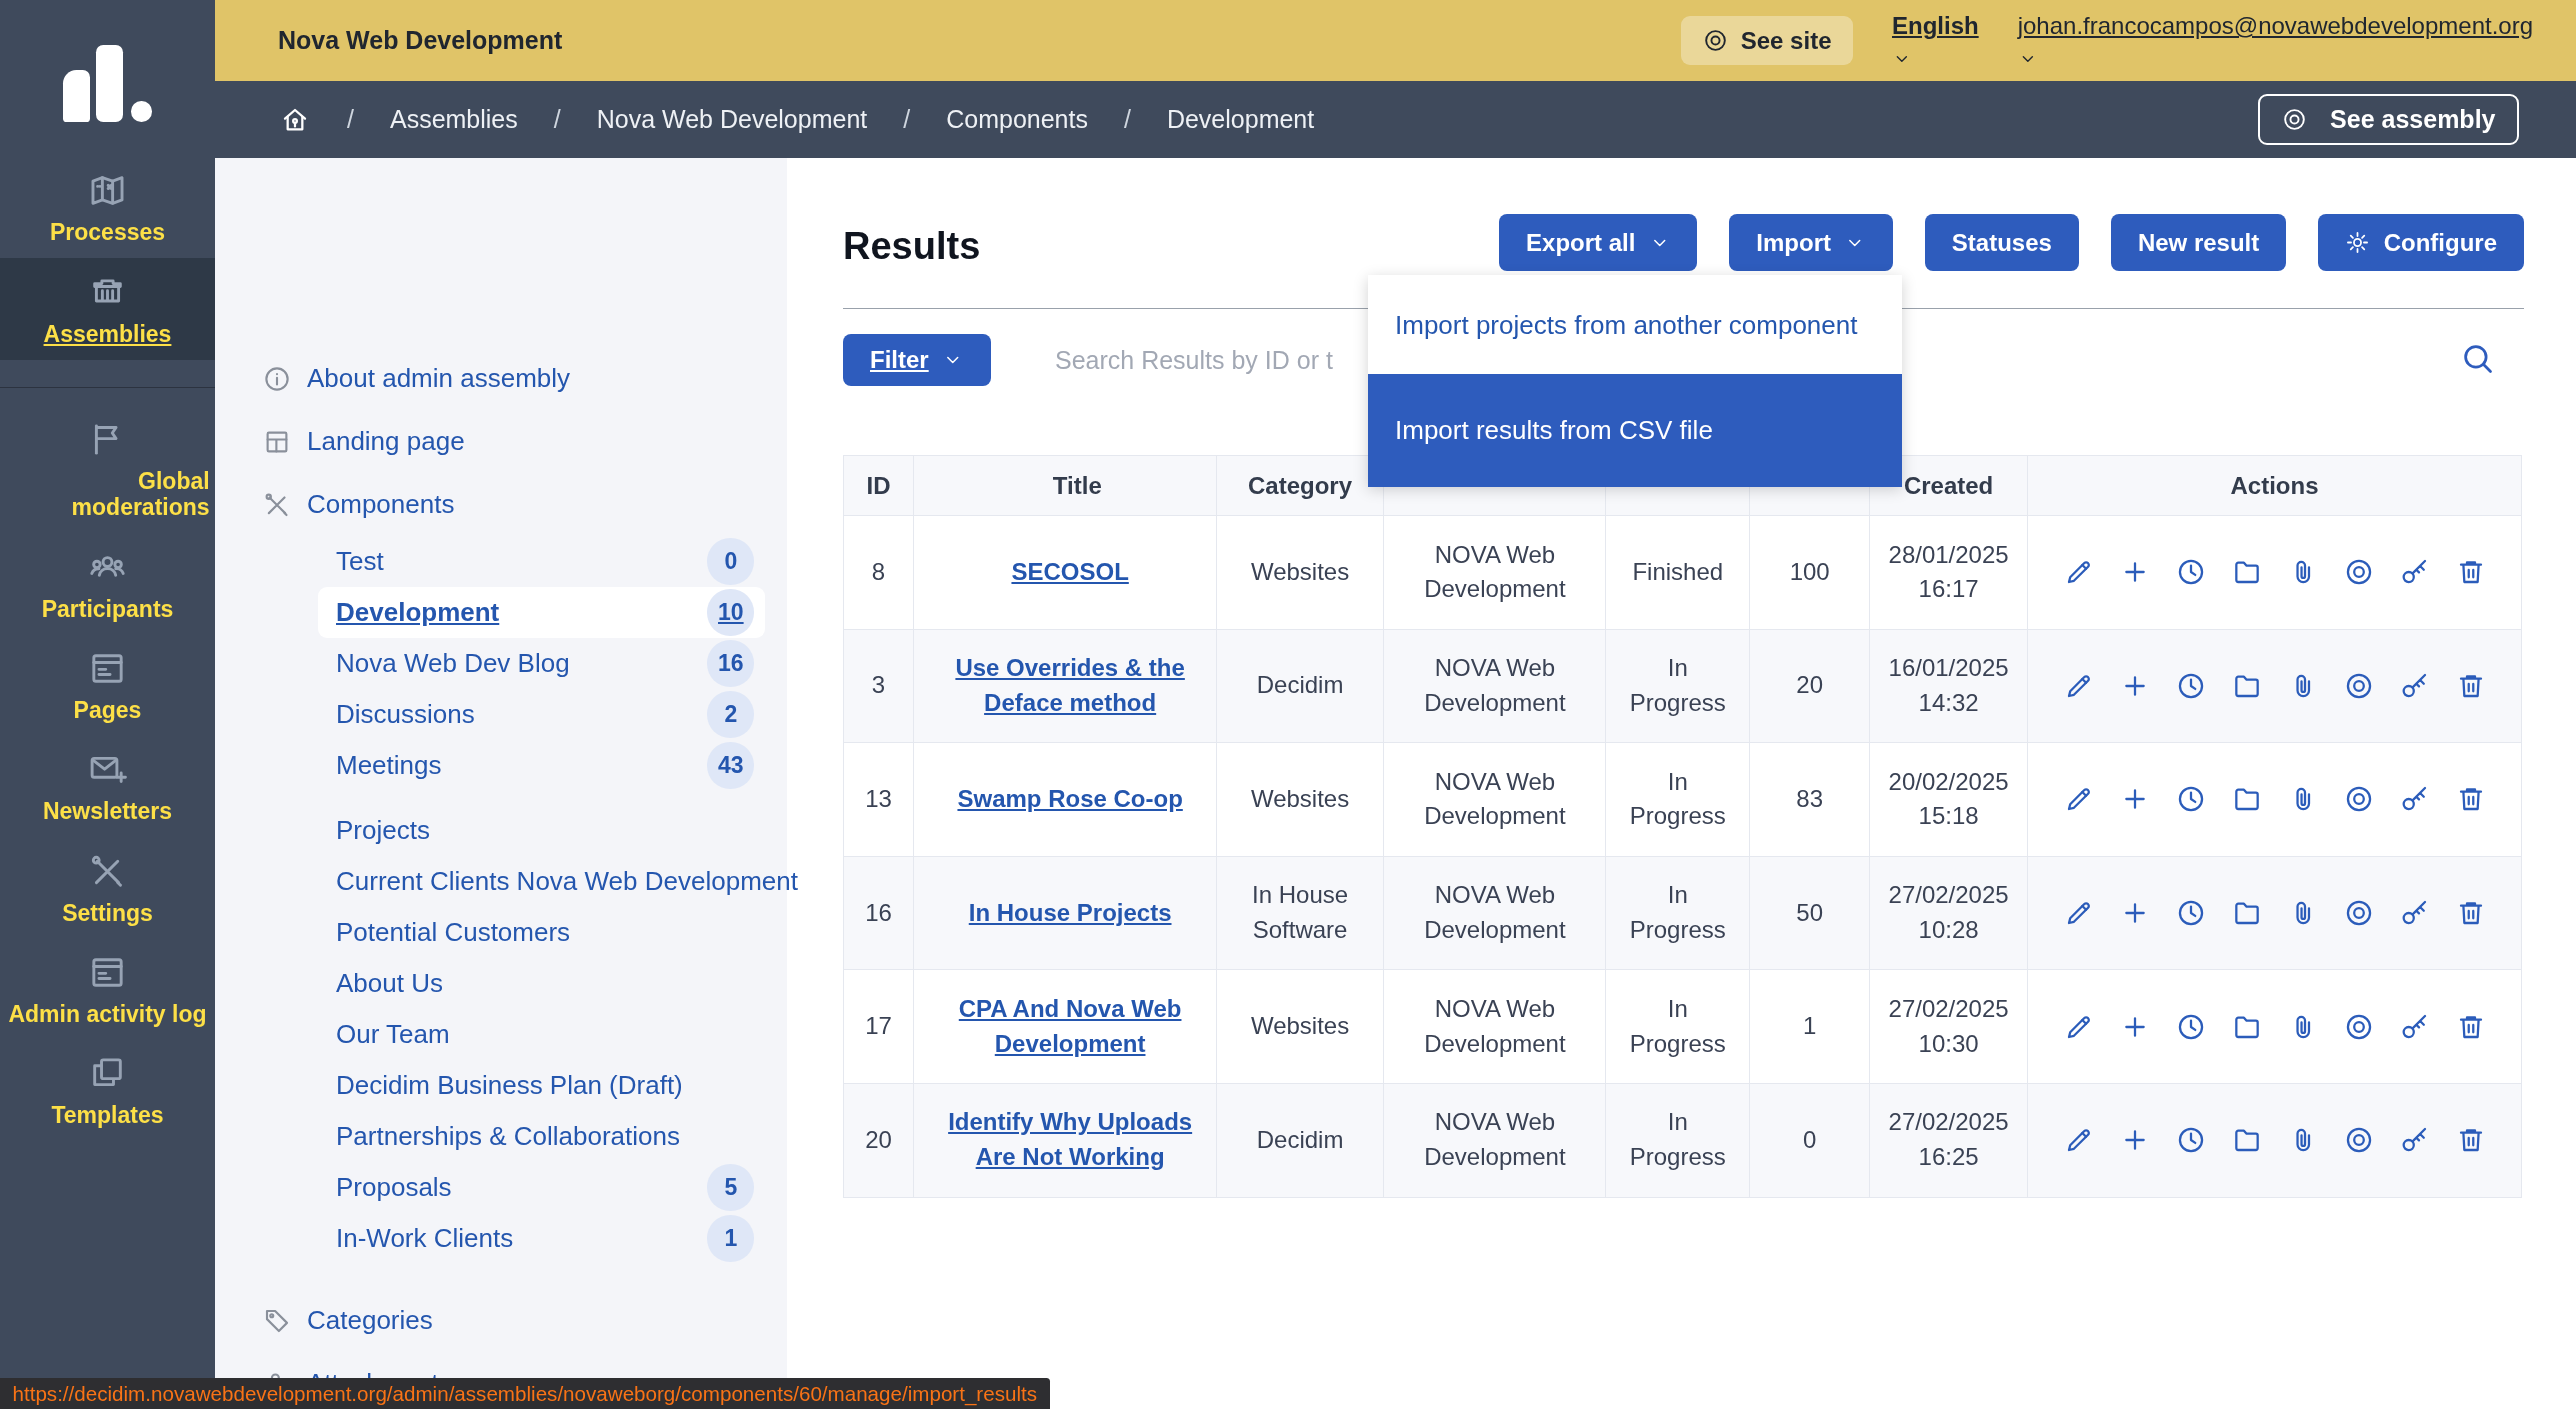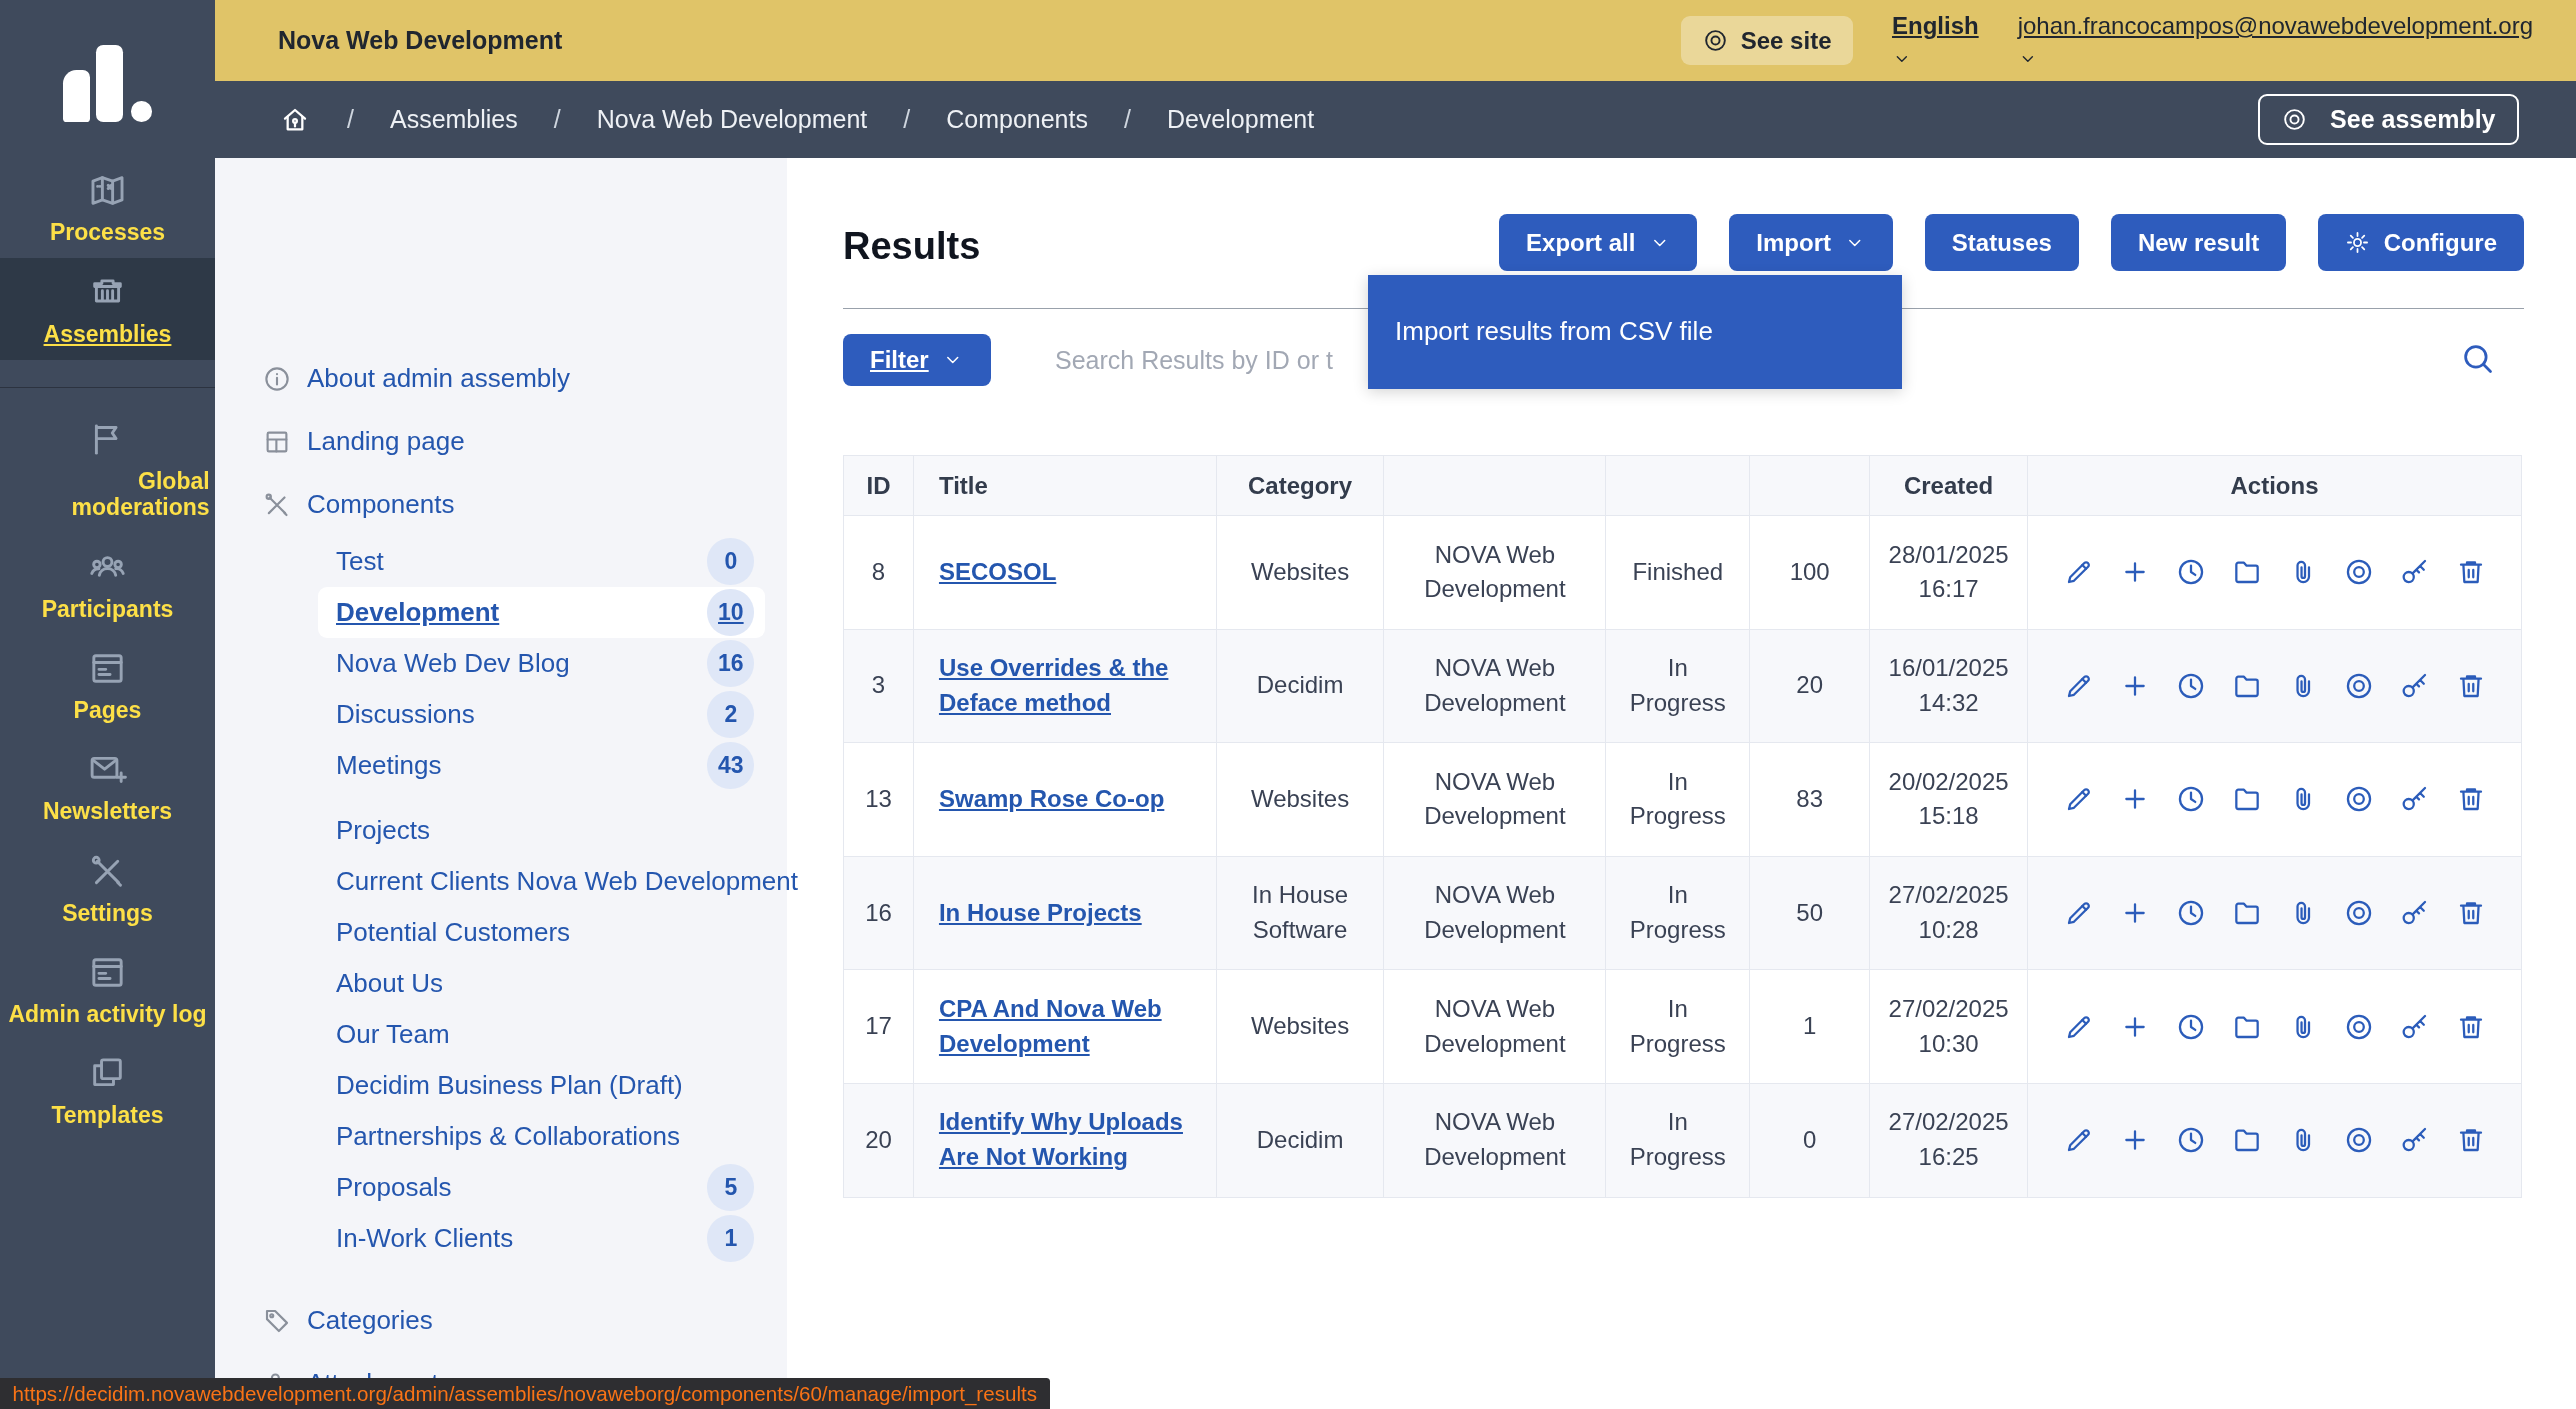--- a/index.html
+++ b/index.html
@@ -73,21 +73,21 @@
   .filter-btn { position:absolute; left:56px; top:177px; height:52px;text-decoration:underline; }
   .search-input { position:absolute; left:268px; top:177px; width:1100px; height:52px; border:none; outline:none;
                   font-size:25px; font-family:inherit; color:#3a4254; background:transparent; }
   .search-input::placeholder { color:#a2a8b4; }
   .search-i { position:absolute; right:79px; top:182px; width:39px; height:39px; color:var(--blue); cursor:pointer; }
 
   
   .results-table { position:absolute; left:56px; top:298px; width:1679px; border-collapse:collapse; }
   .results-table th, .results-table td { border:0.9px solid var(--line); font-size:24px; }
   .results-table th { background:#f7f8fb; height:60px; color:#333c4c; font-weight:700; text-align:center; }
-  .results-table th.th-title, .results-table td.td-title { text-align:left; padding-left:25px; }
+  .results-table th.th-title, .results-table td.td-title { text-align:center; padding-left:25px; }
   .results-table td { color:var(--cell); text-align:center; padding:21.5px 14.3px; line-height:1.45; }
   .results-table tbody tr:nth-child(even) { background:#f7f8fb; }
   .title-link { color:var(--link); font-weight:700; text-decoration:underline; cursor:pointer; }
   .actions-cell { white-space:nowrap; }
   .act-wrap { display:flex; justify-content:center; align-items:center; gap:24px; }
   .a-icn { width:32px; height:32px; color:#2b5cba; cursor:pointer; flex:0 0 32px; }
 
   
   .dropdown { position:absolute; left:1368px; top:275px; width:534px; background:#fff; z-index:60;
               box-shadow:0 2.7px 14.3px rgba(0,0,0,.18); }
@@ -824,20 +824,23 @@
                   </svg>
                 </span>
               </div>
             </td>
           </tr>
         </tbody>
     </table>
   </div>
 
   <div class="dropdown">
+      <div class="dropdown-item">
+    <span>Import projects from another component</span>
+  </div>
       <div class="dropdown-item highlighted">
     <span>Import results from CSV file</span>
   </div>
     </div>
 
   <div class="statusbar">
     <span>https://decidim.novawebdevelopment.org/admin/assemblies/novaweborg/components/60/manage/import_results</span>
   </div>
 </div>
 

